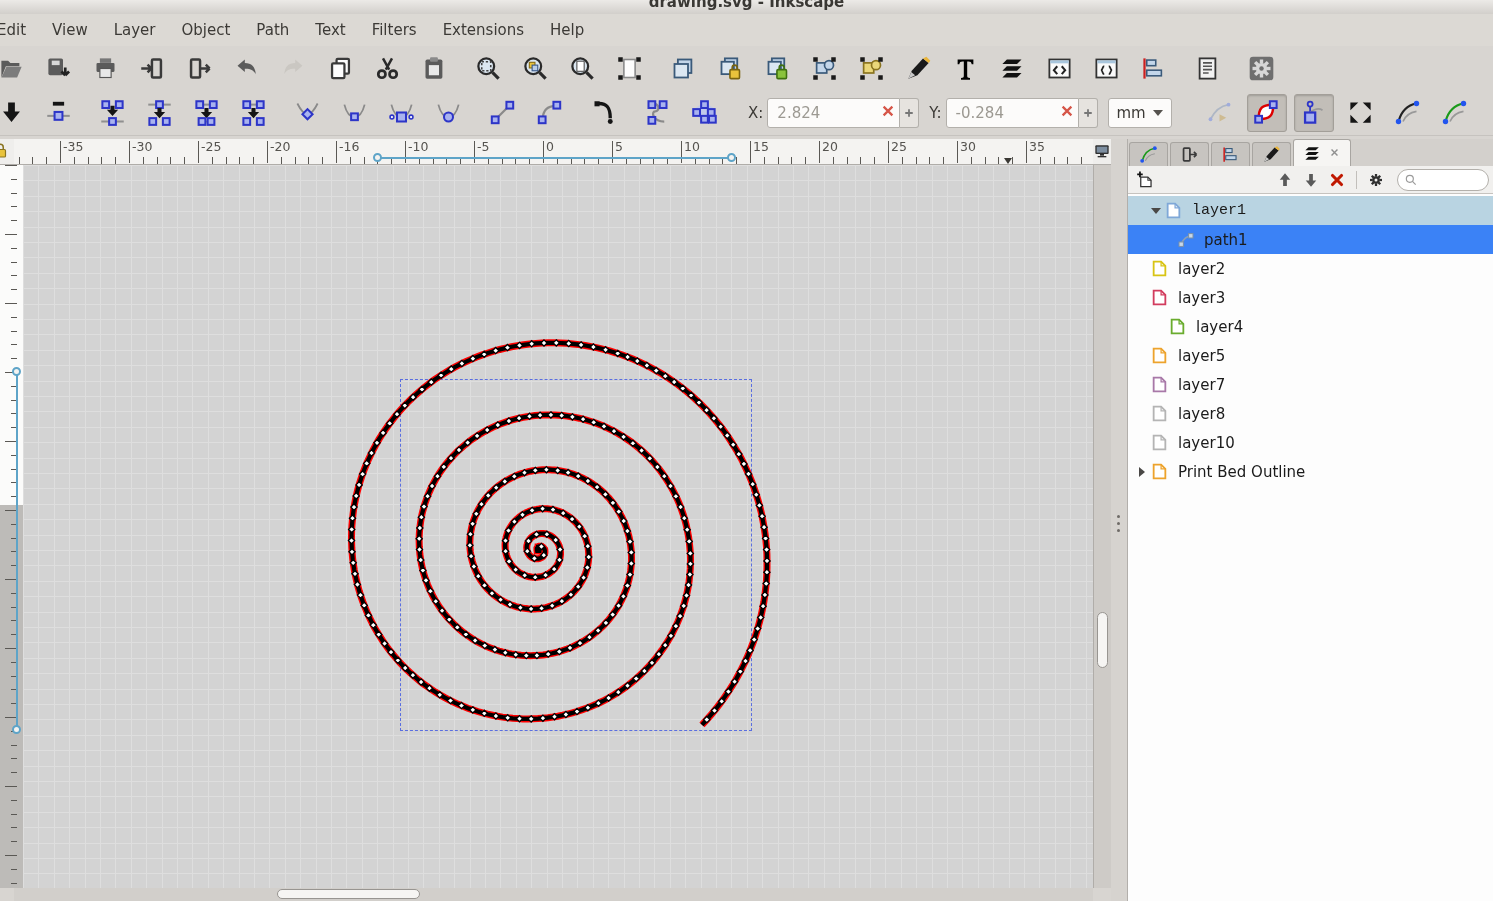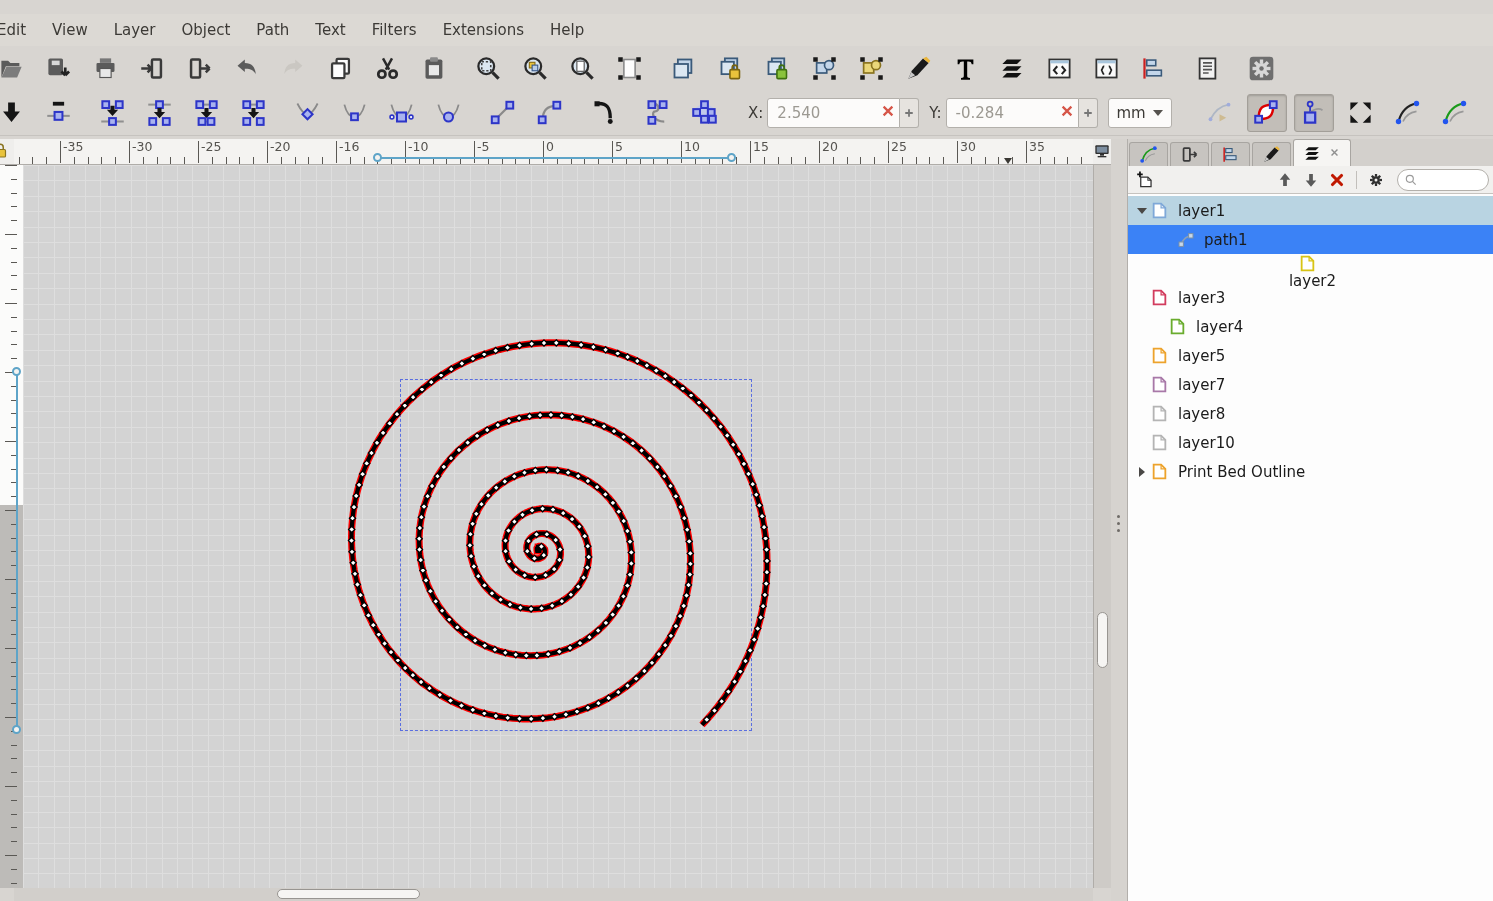--- a/index.html
+++ b/index.html
@@ -101,20 +101,23 @@
             border-top:6px solid #4a4846;}
   .exp-closed{width:0;height:0;border-top:5px solid transparent;border-bottom:5px solid transparent;
               border-left:6px solid #4a4846;}
   .tree-icon{width:17px;height:18px;margin-right:9px;flex:none;display:flex;align-items:center;}
   .tree-label{white-space:nowrap;}
 </style>
 </head>
 <body>
 
 <div id="app">
+  <div id="titlebar">
+    <div id="title-text">drawing.svg - Inkscape</div>
+  </div>
   <div id="menubar">
       <span class="menu-item">Edit</span>
       <span class="menu-item">View</span>
       <span class="menu-item">Layer</span>
       <span class="menu-item">Object</span>
       <span class="menu-item">Path</span>
       <span class="menu-item">Text</span>
       <span class="menu-item">Filters</span>
       <span class="menu-item">Extensions</span>
       <span class="menu-item">Help</span>
@@ -455,21 +458,21 @@
             <rect x="2" y="9" width="6" height="6" fill="#a9b3ef" stroke="#2d35c8" stroke-width="1.8"></rect>
             <rect x="15" y="9" width="6" height="6" fill="#a9b3ef" stroke="#2d35c8" stroke-width="1.8"></rect>
             <rect x="9" y="15" width="6" height="6" fill="#a9b3ef" stroke="#2d35c8" stroke-width="1.8"></rect>
             <rect x="16" y="15" width="6" height="6" fill="#a9b3ef" stroke="#2d35c8" stroke-width="1.8"></rect>
           </svg>
         </div>
       </div>
       <div class="coord-field">
         <span class="coord-label">X:</span>
         <div class="num-entry">
-          <span class="num-value">2.540</span>
+          <span class="num-value">2.824</span>
           <span><svg width="14" height="14" viewBox="0 0 16 16">
               <path d="M3 3l10 10M13 3L3 13" stroke="#d65548" stroke-width="2.6"></path>
             </svg></span>
         </div>
         <div class="spin-btn">
           <svg width="12" height="12" viewBox="0 0 16 16">
             <path d="M8 3v10M3 8h10" stroke="#777" stroke-width="2.4"></path>
           </svg>
         </div>
       </div>
@@ -819,21 +822,21 @@
         </div>
         <div id="panel-search" style="margin-left: 8px;">
           <svg width="14" height="14" viewBox="0 0 24 24">
             <circle cx="10" cy="10" r="6" fill="none" stroke="#9a9a9a" stroke-width="2"></circle>
             <path d="M14.5 14.5L20 20" stroke="#9a9a9a" stroke-width="2"></path>
           </svg>
           <input placeholder="" style="">
         </div>
       </div>
     <div id="layer-tree">
-        <div class="tree-row sel-light" style="padding-left: 4px;">
+        <div class="tree-row sel-light" style="padding-left: 18px; font-family: Liberation Mono, monospace;">
           <div class="expander">
             <span class="exp-open"></span>
           </div>
           <div class="tree-icon">
             <svg width="15" height="17" viewBox="0 0 14 16">
               <path d="M1.5 1.5h7l4 4v9h-11z" fill="#fff" stroke="#7fa8d8" stroke-width="1.7"></path>
               <path d="M8.5 1.5v4h4" fill="none" stroke="#7fa8d8" stroke-width="1.2"></path>
             </svg>
           </div>
           <span class="tree-label">layer1</span>
@@ -842,21 +845,21 @@
           <div class="expander"></div>
           <div class="tree-icon">
             <svg width="16" height="16" viewBox="0 0 16 16">
               <path d="M3 12C6 6 10 4 13 4" fill="none" stroke="#8aa0b8" stroke-width="1.6"></path>
               <rect x="1" y="10" width="4.4" height="4.4" fill="#c8d8e8" stroke="#7a90a8"></rect>
               <rect x="10.6" y="1.6" width="4.4" height="4.4" fill="#c8d8e8" stroke="#7a90a8"></rect>
             </svg>
           </div>
           <span class="tree-label">path1</span>
         </div>
-        <div class="tree-row" style="padding-left: 4px; flex-direction: column;">
+        <div class="tree-row" style="padding-left: 4px;">
           <div class="expander"></div>
           <div class="tree-icon">
             <svg width="15" height="17" viewBox="0 0 14 16">
               <path d="M1.5 1.5h7l4 4v9h-11z" fill="#fff" stroke="#d8c414" stroke-width="1.7"></path>
               <path d="M8.5 1.5v4h4" fill="none" stroke="#d8c414" stroke-width="1.2"></path>
             </svg>
           </div>
           <span class="tree-label">layer2</span>
         </div>
         <div class="tree-row" style="padding-left: 4px;">

